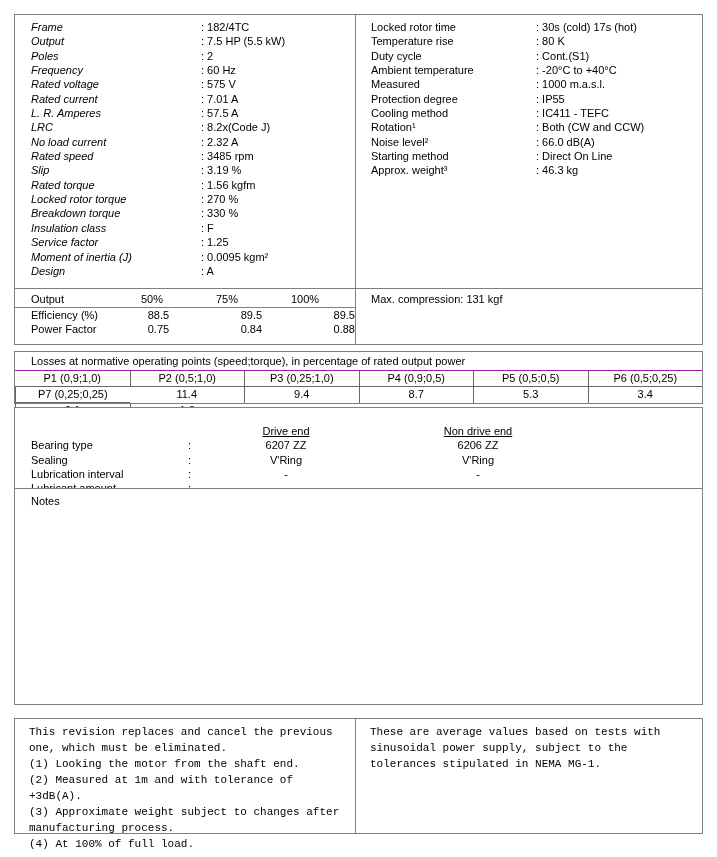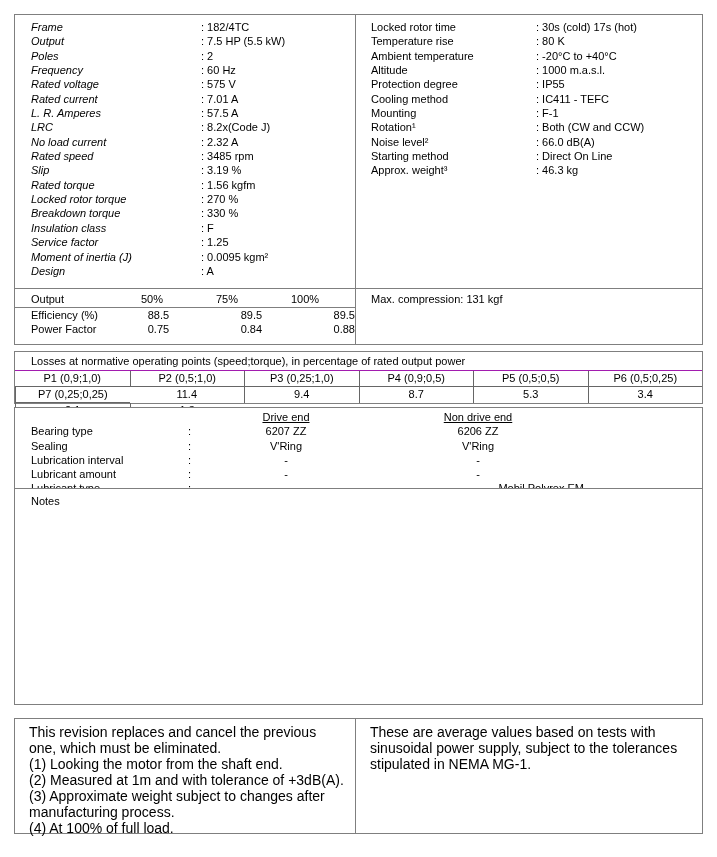--- a/index.html
+++ b/index.html
@@ -38,37 +38,37 @@
   
   #box-losses { left: 14px; top: 351px; width: 689px; height: 53px; }
   .losses-title { height: 19px; line-height: 19px; padding-left: 16px; border-bottom: 1px solid #a21caf; white-space: nowrap; }
   .losses-grid { display: grid; grid-template-columns: repeat(6, 1fr); }
   .losses-grid .cell { text-align: center; border-left: 1px solid #666666; }
   .losses-grid .cell.first { border-left: none; }
   .losses-grid .hdr { line-height: 15px; border-bottom: 1px solid #666666; }
   .losses-grid .val { line-height: 15px; }
 
   
-  #box-bearings { left: 14px; top: 407px; width: 689px; height: 88px; padding-top: 2px; }
+  #box-bearings { left: 14px; top: 407px; width: 689px; height: 88px; padding-top: 16px; }
   .b-row { display: flex; line-height: 14.3px; padding-left: 16px; white-space: nowrap; }
   .b-lbl { width: 157px; }
   .b-colon { width: 12px; }
   .b-de  { width: 172px; text-align: center; }
   .b-nde { width: 212px; text-align: center; }
   .b-span { width: 384px; text-align: right; }
   .b-underline { text-decoration: underline; }
 
   
   #box-notes { left: 14px; top: 488px; width: 689px; height: 217px; padding: 6px 0 0 16px; }
 
   
   #box-footer { left: 14px; top: 718px; width: 689px; height: 116px; display: flex; }
   .f-left  { width: 341px; border-right: 1px solid #7f7f7f; padding: 5px 8px 0 14px; }
   .f-right { flex: 1; padding: 5px 12px 0 14px; }
-  .f-left p, .f-right p { font-size: 14px; line-height: 16px; }
+  .f-left p, .f-right p { font-size: 11px; line-height: 16px; font-family: Liberation Mono, monospace; }
 </style>
 </head>
 <body>
 
 <div class="box" id="box-main">
   <div class="main-cols">
     <div class="col-left">
       <div class="spec-row">
           <span class="lbl">Frame</span>
           <span class="val">: 182/4TC</span>
@@ -145,38 +145,38 @@
     <div class="col-right">
       <div class="spec-row">
           <span class="lbl">Locked rotor time</span>
           <span class="val">: 30s (cold) 17s (hot)</span>
         </div>
       <div class="spec-row">
           <span class="lbl">Temperature rise</span>
           <span class="val">: 80 K</span>
         </div>
       <div class="spec-row">
+          <span class="lbl">Duty cycle</span>
+          <span class="val">: Cont.(S1)</span>
+        </div>
+      <div class="spec-row">
           <span class="lbl">Ambient temperature</span>
           <span class="val">: -20°C to +40°C</span>
         </div>
       <div class="spec-row">
-          <span class="lbl">Altitude</span>
+          <span class="lbl">Measured</span>
           <span class="val">: 1000 m.a.s.l.</span>
         </div>
       <div class="spec-row">
           <span class="lbl">Protection degree</span>
           <span class="val">: IP55</span>
         </div>
       <div class="spec-row">
           <span class="lbl">Cooling method</span>
           <span class="val">: IC411 - TEFC</span>
-        </div>
-      <div class="spec-row">
-          <span class="lbl">Mounting</span>
-          <span class="val">: F-1</span>
         </div>
       <div class="spec-row">
           <span class="lbl">Rotation¹</span>
           <span class="val">: Both (CW and CCW)</span>
         </div>
       <div class="spec-row">
           <span class="lbl">Noise level²</span>
           <span class="val">: 66.0 dB(A)</span>
         </div>
       <div class="spec-row">

